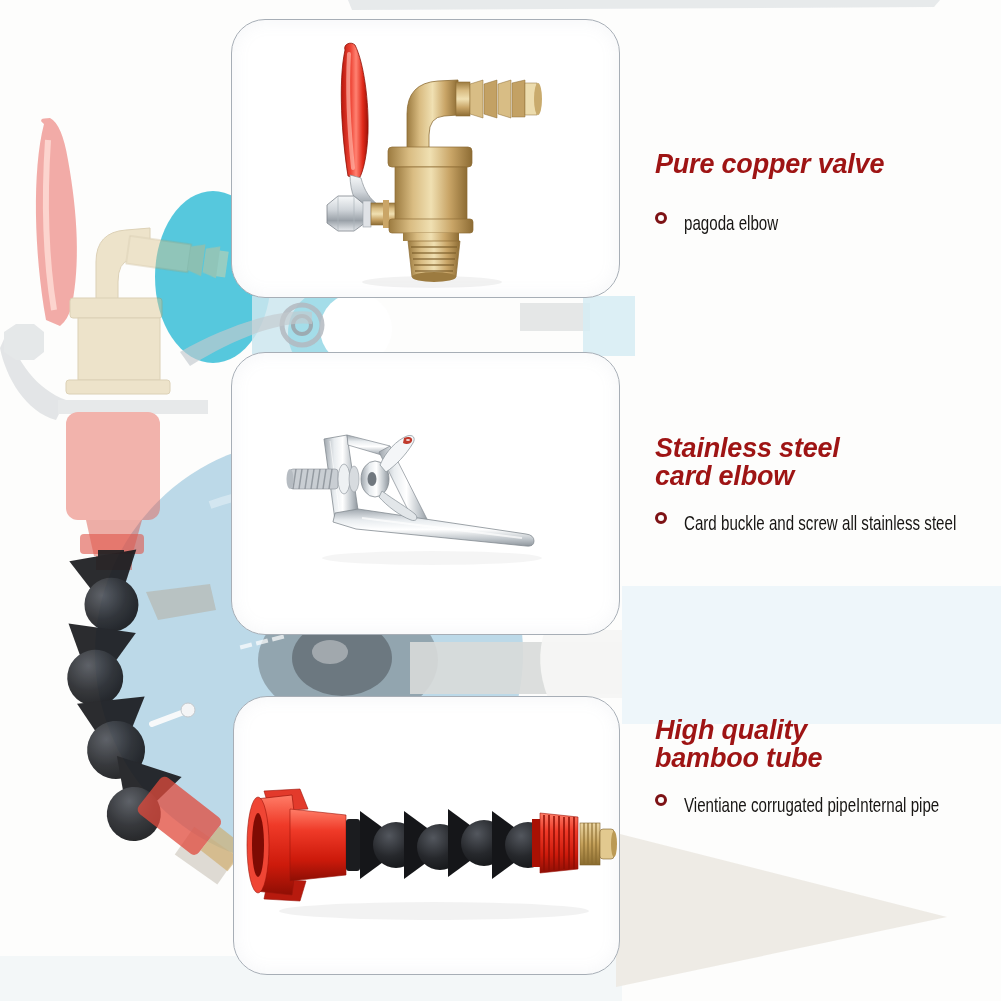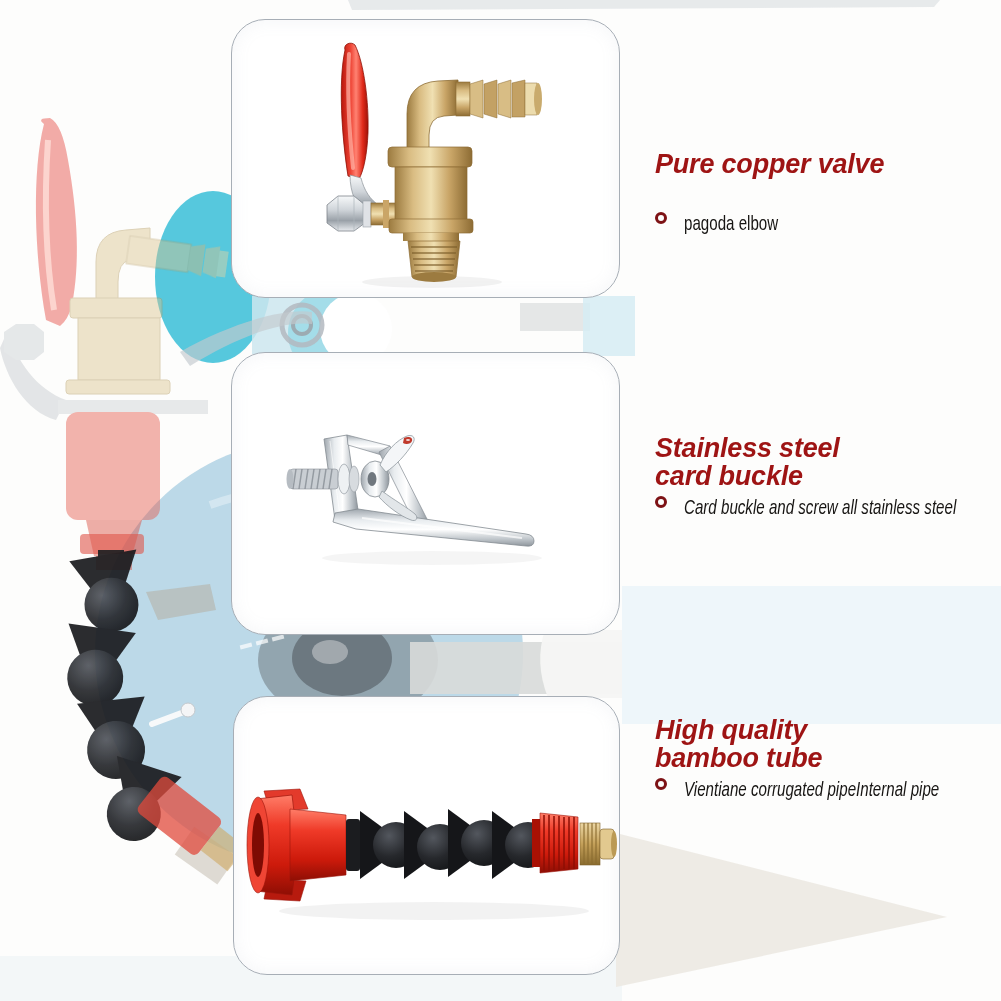--- a/index.html
+++ b/index.html
@@ -10,21 +10,21 @@
         overflow:hidden;box-shadow:inset 0 0 18px rgba(150,160,175,.10);}
   .card svg{display:block;width:100%;height:100%;}
   .c1{left:231px;top:19px;width:387px;height:277px;}
   .c2{left:231px;top:352px;width:387px;height:281px;}
   .c3{left:233px;top:696px;width:385px;height:277px;}
   .feature{position:absolute;left:655px;width:340px;}
   .f1{top:150px;} .f2{top:434px;} .f3{top:716px;}
   .feature h2{margin:0;font-style:italic;font-weight:700;font-size:27px;line-height:28px;
       letter-spacing:-0.2px;color:var(--title,#9e1414);white-space:pre-line;}
   .bullets{margin-top:34px;}
-  .f2 .bullets,.f3 .bullets{margin-top:6px;font-style:italic;}
+  .f2 .bullets,.f3 .bullets{margin-top:22px;}
   .bullet{display:flex;align-items:flex-start;gap:17px;margin-bottom:12px;height:22px;}
   .ring{flex:0 0 auto;width:6px;height:6px;border:3px solid var(--ring,#7d1215);border-radius:50%;}
   .btext{font-size:21px;line-height:22px;color:var(--text,#171513);white-space:nowrap;
       transform:scaleX(0.72);transform-origin:left center;letter-spacing:0;}
 </style>
 </head>
 <body>
 
 <div class="canvas">
 
@@ -306,21 +306,21 @@
     <div class="bullets">
       <div class="bullet">
         <span class="ring"></span>
         <span class="btext">pagoda elbow</span>
       </div>
     </div>
   </section>
 
   <section class="feature f2">
     <h2>Stainless steel
-card buckle</h2>
+card elbow</h2>
     <div class="bullets">
       <div class="bullet">
         <span class="ring"></span>
         <span class="btext">Card buckle and screw all stainless steel</span>
       </div>
     </div>
   </section>
 
   <section class="feature f3">
     <h2>High quality

